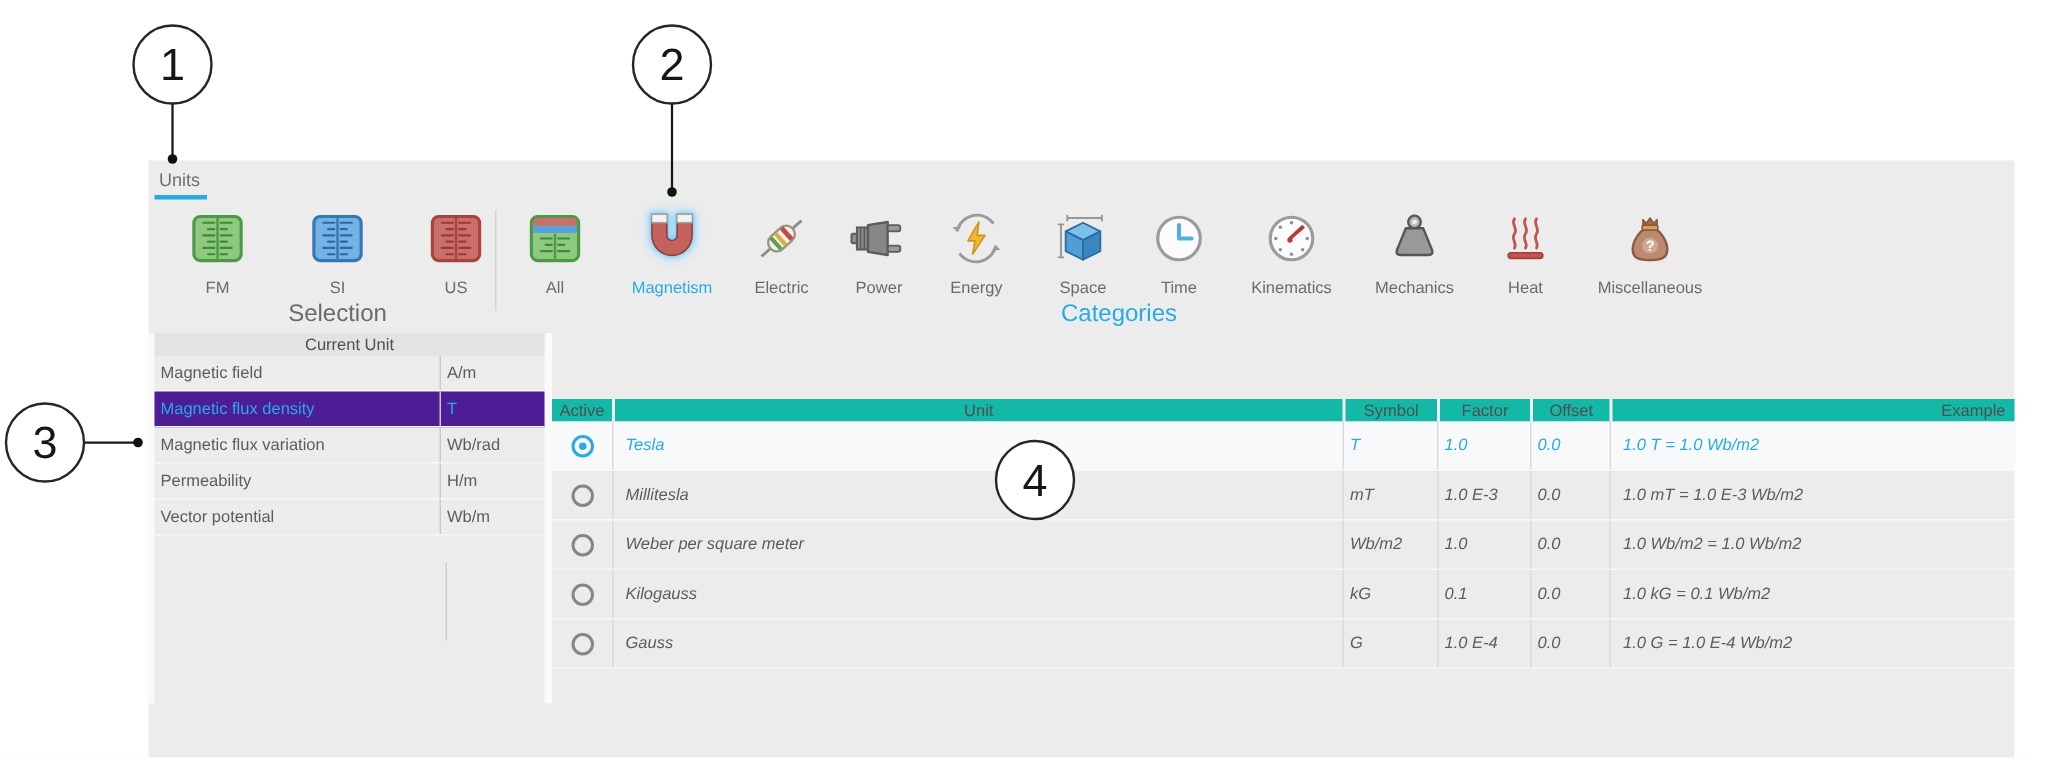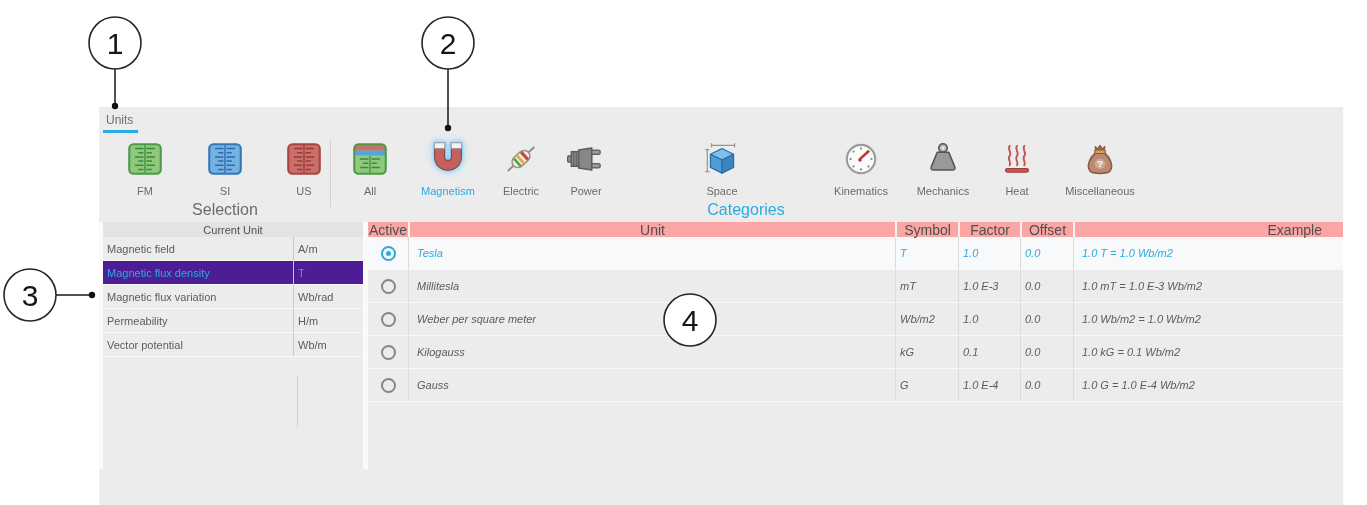--- a/index.html
+++ b/index.html
@@ -34,24 +34,24 @@
   .cu-row{display:grid;grid-template-columns:190px 70px;height:23px;align-items:center;
           font-size:11px;color:#5c5c5c;border-bottom:1px solid #f7f7f7;}
   .cu-row .name{padding-left:4px;}
   .cu-row .sym{padding-left:4px;border-left:1px solid #c9c9c9;height:100%;display:flex;align-items:center;}
   .cu-row.sel{background:#4c1d95;color:#29abe2;}
   .cu-divider-ext{position:absolute;left:198px;top:268px;width:1px;height:52px;background:#cfcfcf;}
 
   
   #u-table{position:absolute;left:269px;top:115px;width:975px;}
   .u-header{display:grid;grid-template-columns:40px 487px 63px 62px 53px 270px;height:15px;
-            background:#fca5a5;font-size:14px;color:#4f4f4f;align-items:center;}
+            background:#14b8a6;font-size:11px;color:#4f4f4f;align-items:center;margin-top:44px;}
   .u-header > div{text-align:center;height:100%;display:flex;align-items:center;justify-content:center;}
   .u-header > div + div{border-left:2px solid #f4f4f4;}
-  .u-header .h-example{justify-content:flex-end;padding-right:21px;box-sizing:border-box;}
+  .u-header .h-example{justify-content:flex-end;padding-right:6px;box-sizing:border-box;}
   .u-row{display:grid;grid-template-columns:40px 487px 63px 62px 53px 270px;height:33px;
          align-items:stretch;font-size:11px;color:#5c5c5c;border-bottom:1px solid #f7f7f7;box-sizing:border-box;}
   .u-row > div{display:flex;align-items:center;font-style:italic;}
   .u-row > div + div{border-left:1px solid #dadada;}
   .u-row .c-active{justify-content:center;}
   .u-row .c-unit{padding-left:8px;}
   .u-row .c-sym,.u-row .c-factor,.u-row .c-offset{padding-left:4px;}
   .u-row .c-example{padding-left:8px;}
   .u-row.sel{background:#f7f9fa;color:#29abe2;}
 
@@ -206,38 +206,55 @@
         <rect x="6" y="13" width="7" height="14" fill="#8d8d8d" stroke="#5c5c5c" stroke-width="1.3"></rect>
         <line x1="8.3" y1="13" x2="8.3" y2="27" stroke="#5c5c5c" stroke-width="1"></line>
         <line x1="10.7" y1="13" x2="10.7" y2="27" stroke="#5c5c5c" stroke-width="1"></line>
         <path d="M13 11.5 L25.5 9.5 V30.5 L13 28.5 Z" fill="#878787" stroke="#5c5c5c" stroke-width="1.5" stroke-linejoin="round"></path>
         <rect x="25.5" y="11.5" width="8" height="4" rx="1.5" fill="#9a9a9a" stroke="#5c5c5c" stroke-width="1.2"></rect>
         <rect x="25.5" y="24.5" width="8" height="4" rx="1.5" fill="#9a9a9a" stroke="#5c5c5c" stroke-width="1.2"></rect>
       </svg>
       <div class="lbl">Power</div>
     </div>
 
+    <div class="tool-btn" style="left:552px">
+      <svg class="ic" viewBox="0 0 40 40">
+        <path d="M30.8 10.5 A13 13 0 0 0 7.6 15.5" fill="none" stroke="#9a9a9a" stroke-width="1.8"></path>
+        <path d="M9.2 29.5 A13 13 0 0 0 32.4 24.5" fill="none" stroke="#9a9a9a" stroke-width="1.8"></path>
+        <polygon points="7.6,15.5 4.8,12.8 10.5,12.2" fill="#9a9a9a"></polygon>
+        <polygon points="32.4,24.5 35.2,27.2 29.5,27.8" fill="#9a9a9a"></polygon>
+        <polygon points="21.5,9.5 14.5,21.5 19,21.5 17.5,30 25.5,18 20.5,18" fill="#f2b632" stroke="#cf9519" stroke-width="1" stroke-linejoin="round"></polygon>
+      </svg>
+      <div class="lbl">Energy</div>
+    </div>
 
     <div class="tool-btn" style="left:623px">
       <svg class="ic" viewBox="0 0 40 40">
         <g stroke="#979797" stroke-width="1.2">
           <line x1="6" y1="11" x2="6" y2="32"></line>
             <line x1="4" y1="11" x2="8" y2="11"></line>
             <line x1="4" y1="32" x2="8" y2="32"></line>
           <line x1="10" y1="7" x2="32" y2="7"></line>
             <line x1="10" y1="5" x2="10" y2="9"></line>
             <line x1="32" y1="5" x2="32" y2="9"></line>
         </g>
         <polygon points="20,10 31,15.5 20,21 9,15.5" fill="#7cc0ec" stroke="#2d6da3" stroke-width="1.2" stroke-linejoin="round"></polygon>
         <polygon points="9,15.5 20,21 20,33.5 9,28" fill="#4e9ed8" stroke="#2d6da3" stroke-width="1.2" stroke-linejoin="round"></polygon>
         <polygon points="31,15.5 20,21 20,33.5 31,28" fill="#3c86bd" stroke="#2d6da3" stroke-width="1.2" stroke-linejoin="round"></polygon>
       </svg>
       <div class="lbl">Space</div>
     </div>
 
+    <div class="tool-btn" style="left:687px">
+      <svg class="ic" viewBox="0 0 40 40">
+        <circle cx="20" cy="20" r="13.5" fill="#fcfcfc" stroke="#9b9b9b" stroke-width="2"></circle>
+        <path d="M20 11.5 V20 H28" fill="none" stroke="#53aede" stroke-width="2.6" stroke-linecap="round" stroke-linejoin="round"></path>
+      </svg>
+      <div class="lbl">Time</div>
+    </div>
 
     <div class="tool-btn" style="left:762px">
       <svg class="ic" viewBox="0 0 40 40">
         <circle cx="20" cy="20" r="13.5" fill="#fbfbfb" stroke="#9b9b9b" stroke-width="2"></circle>
         <g fill="#8f8f8f">
           <circle cx="30" cy="20" r="1.1"></circle>
             <circle cx="27.1" cy="27.1" r="1.1"></circle>
           <circle cx="20" cy="30" r="1.1"></circle>
             <circle cx="12.9" cy="27.1" r="1.1"></circle>
           <circle cx="10" cy="20" r="1.1"></circle>

